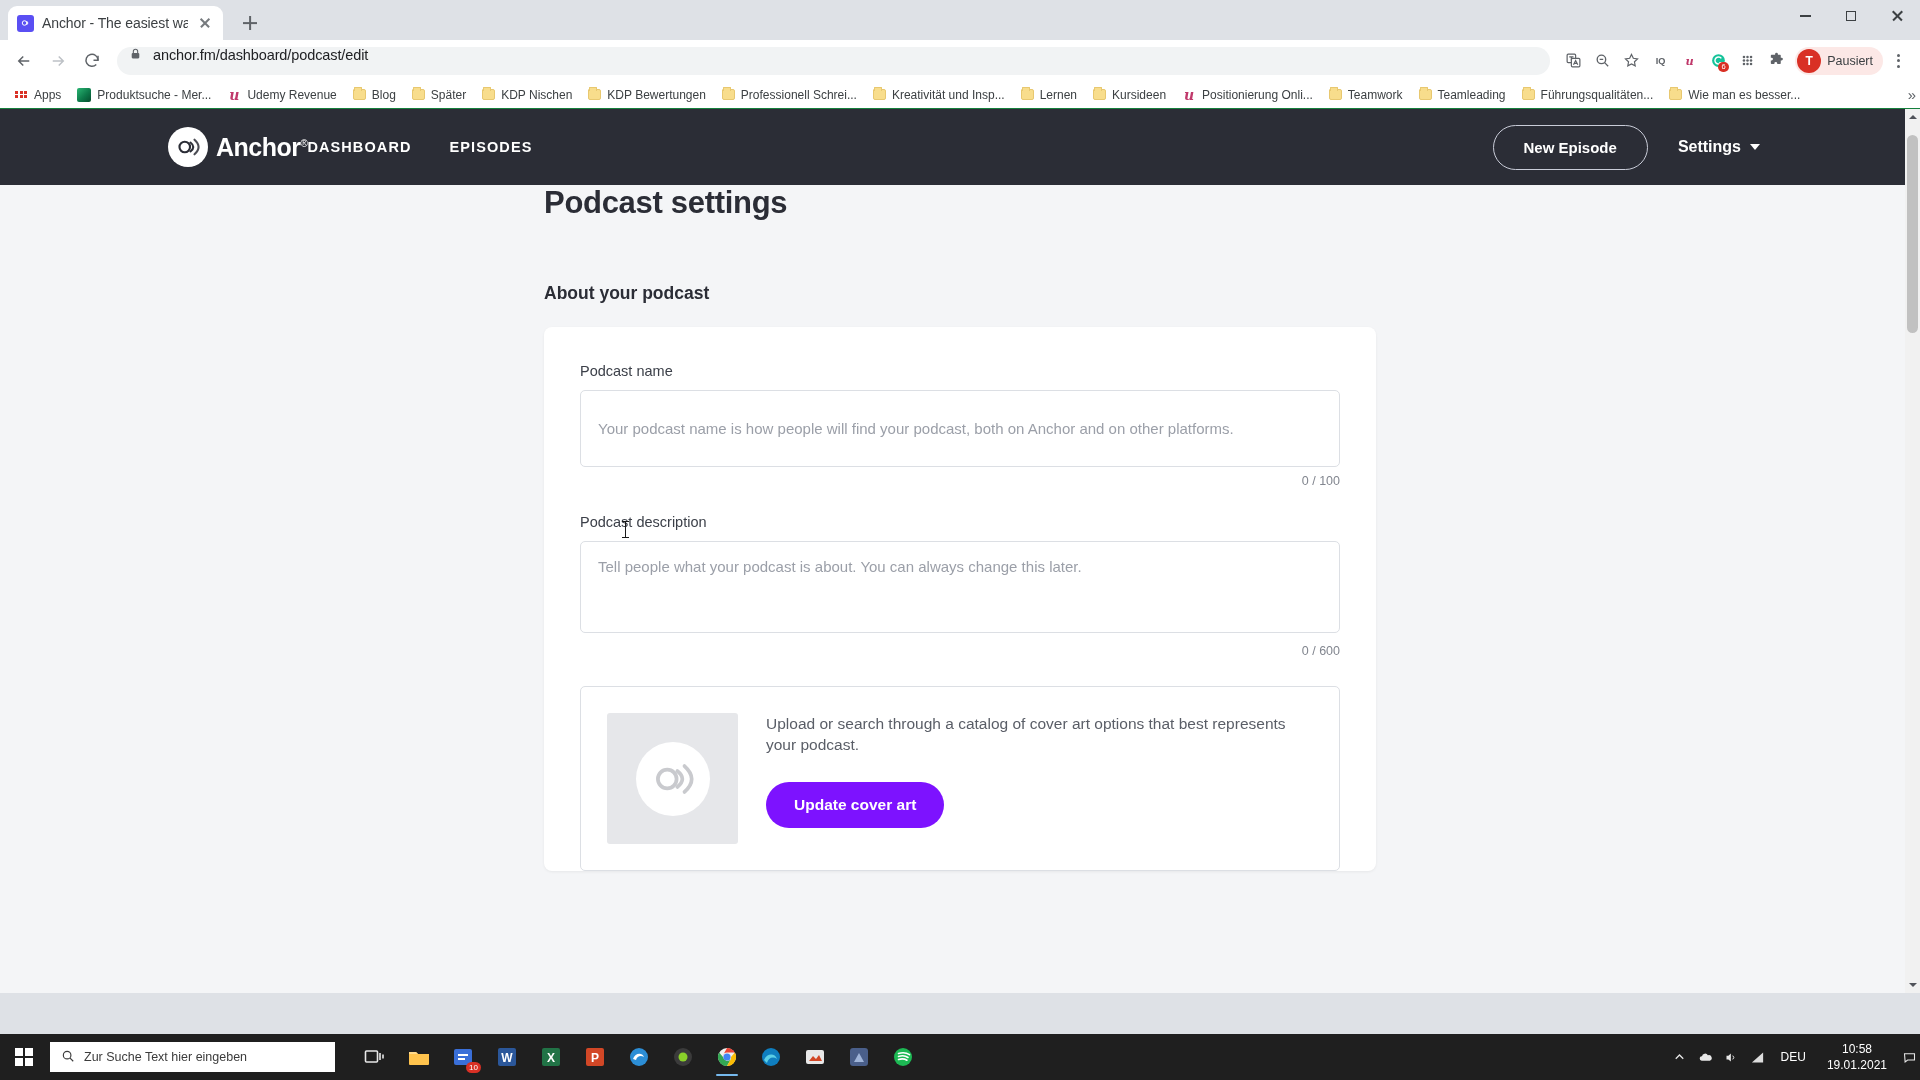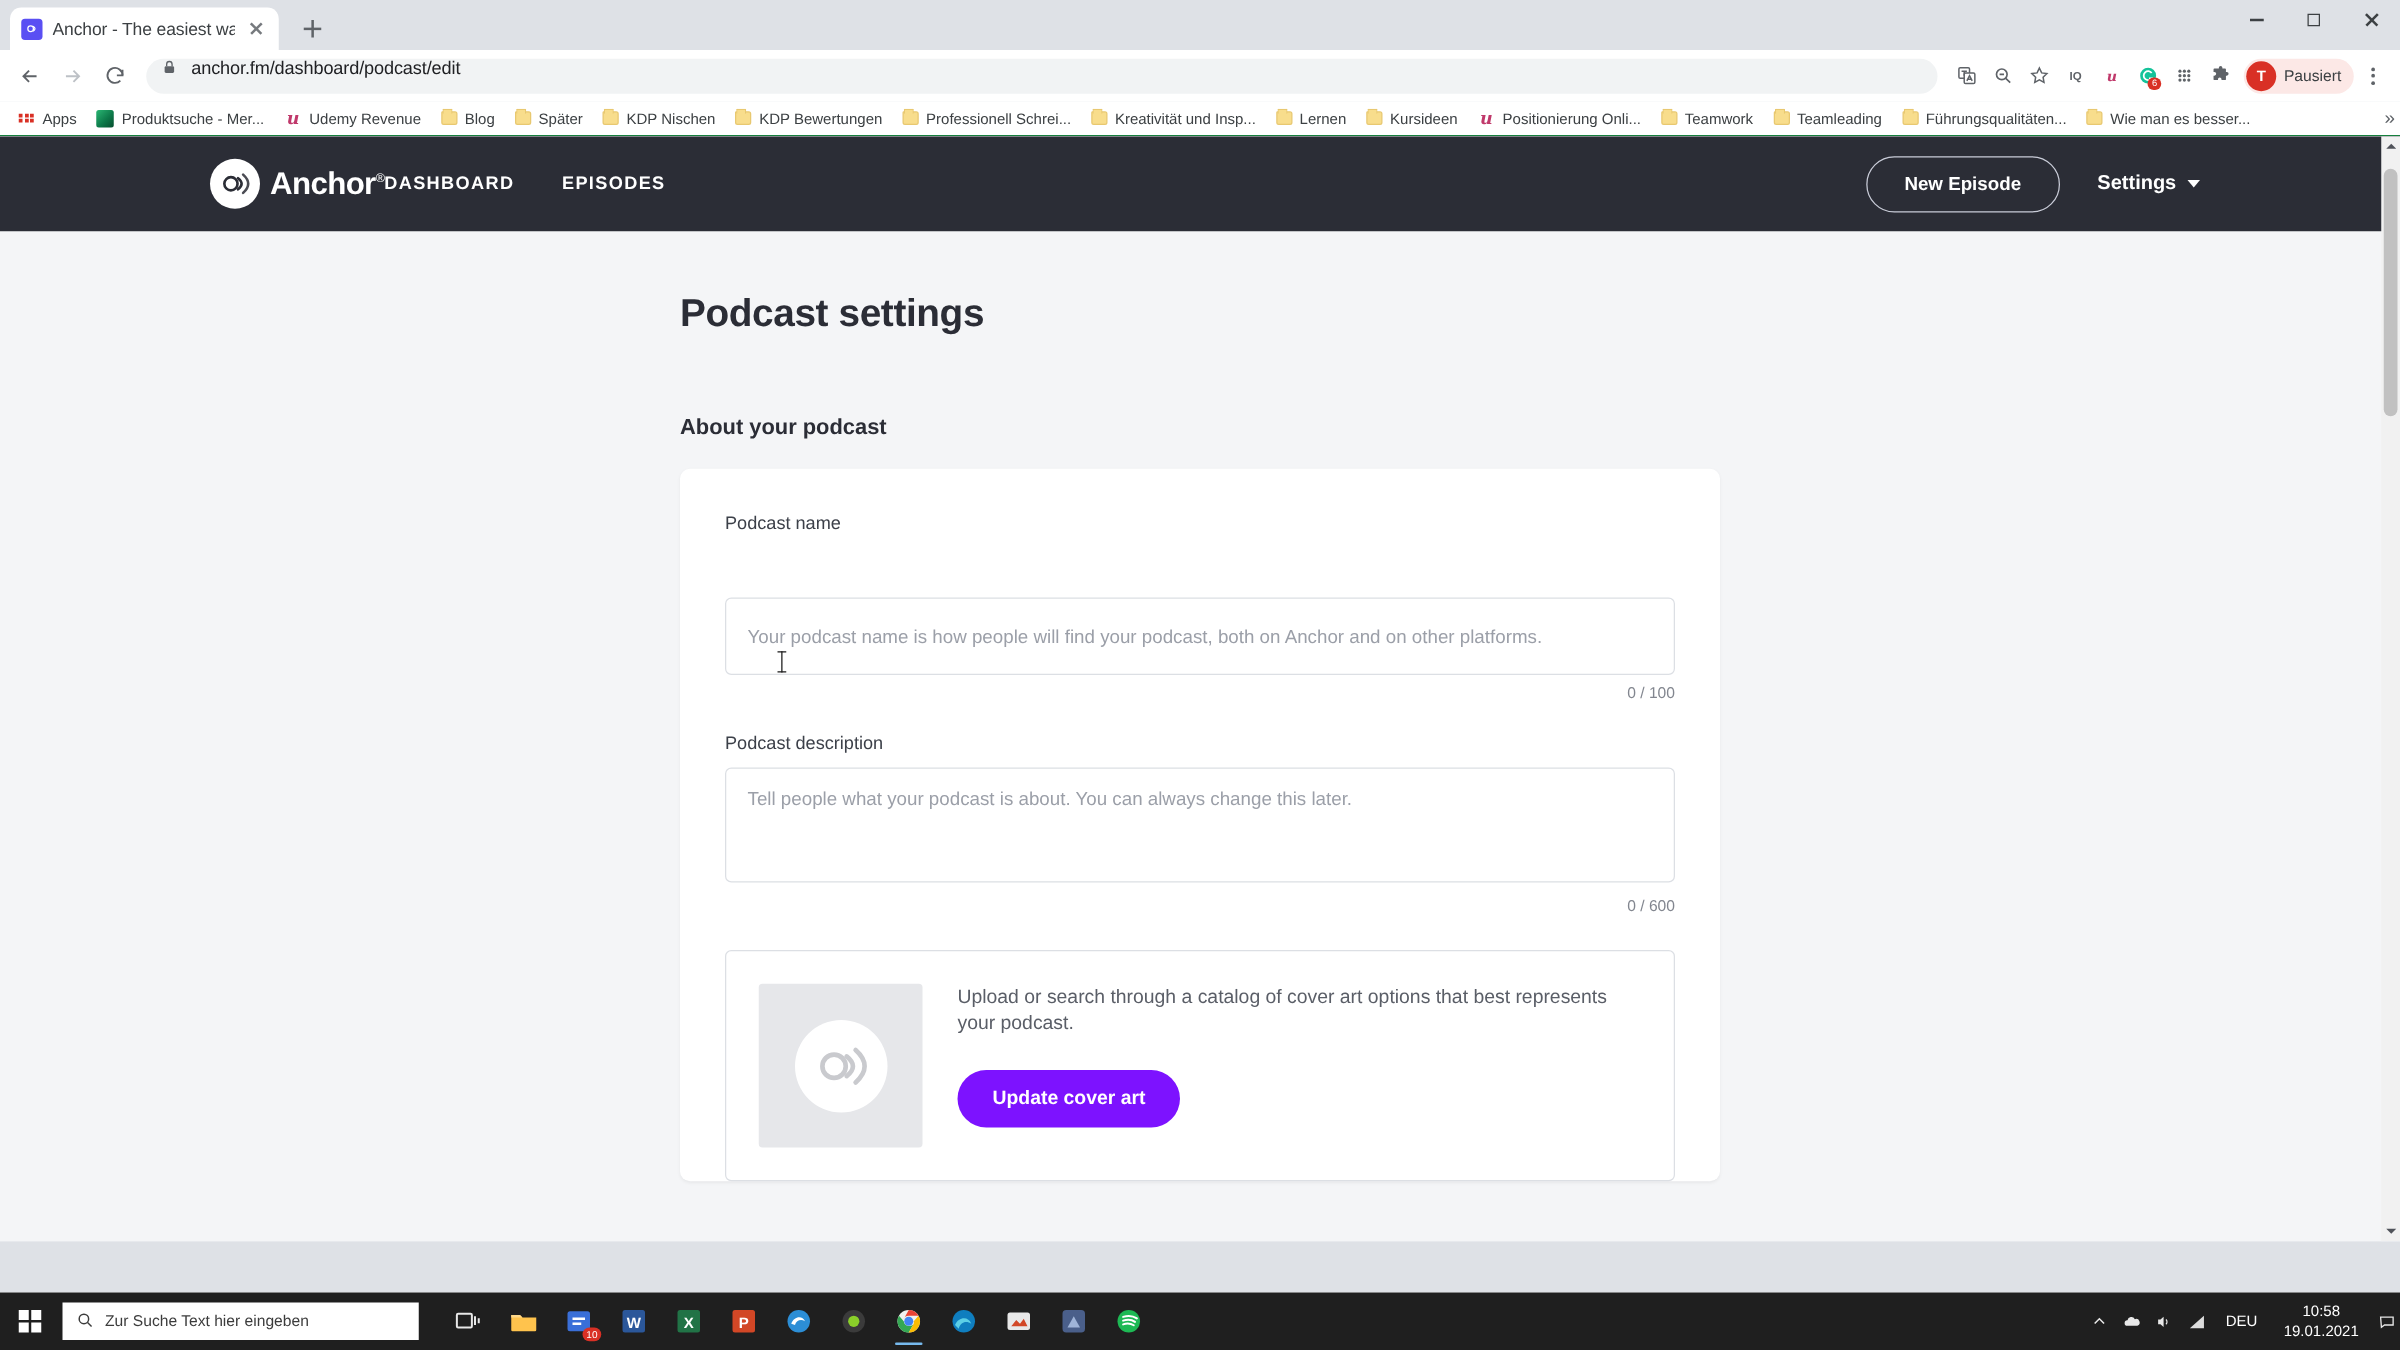--- a/index.html
+++ b/index.html
@@ -111,39 +111,39 @@
   .anchor-link { font-size:14.5px; color:#fff; font-weight:bold; letter-spacing:1.1px; }
   .anchor-right { position:absolute; right:160px; display:flex; align-items:center; gap:30px; }
   .btn-newep {
     border:1.6px solid #c9ccd8; color:#fff; background:transparent;
     border-radius:26px; padding:13px 30px; font-size:15px; font-weight:bold;
     font-family:"Liberation Sans",sans-serif;
   }
   .settings-dd { display:flex; align-items:center; gap:9px; color:#fff; font-size:16px; font-weight:bold; }
   .caret { width:0; height:0; border-left:5.5px solid transparent; border-right:5.5px solid transparent; border-top:6.5px solid #fff; }
 
-  .page-bg { background:#f4f5f7; height:808px; padding-top:48px; }
+  .page-bg { background:#f4f5f7; height:808px; }
   .page-inner { width:832px; margin:0 auto; }
   .page-head { display:flex; align-items:center; justify-content:space-between; }
   .page-title { font-size:31px; color:#2b2d36; font-weight:bold; letter-spacing:-0.3px; }
   .btn-save {
     background:#7d12ff; color:#fff; border:none; border-radius:26px;
     padding:15px 0; width:190px; font-size:15.5px; font-weight:bold;
     font-family:"Liberation Sans",sans-serif;
   }
   .section-head { font-size:17.5px; color:#2b2d36; font-weight:bold; margin:62px 0 23px 0; }
   .card { background:#fff; border-radius:8px; padding:36px 36px 0 36px; box-shadow:0 1px 3px rgba(0,0,0,.06); }
   .field-label { font-size:14.5px; color:#3c4049; margin-bottom:11px; }
   .txt-input, .txt-area {
     width:100%; border:1px solid #dcdfe4; border-radius:5px;
     font-family:"Liberation Sans",sans-serif; font-size:15px; color:#2b2d36;
     padding:16px 17px; background:#fff; outline:none; resize:none;
   }
   .txt-input::placeholder, .txt-area::placeholder { color:#9b9fa8; }
-  .txt-input { height:62px;margin-top:40px; }
+  .txt-input { height:77px; }
   .txt-area { height:92px; }
   .counter { text-align:right; font-size:12.5px; color:#82868f; margin-top:7px; }
   .spacer { height:26px; }
   .cover-box { border:1px solid #dcdfe4; border-radius:5px; padding:26px; display:flex; gap:28px; margin-top:2px; }
   .cover-thumb {
     width:131px; height:131px; background:#e6e7ea; border-radius:3px;
     display:flex; align-items:center; justify-content:center; flex:0 0 131px;
   }
   .cover-circle { width:74px; height:74px; border-radius:50%; background:#fff; display:flex; align-items:center; justify-content:center; }
   .cover-circle svg { width:46px; height:46px; }

